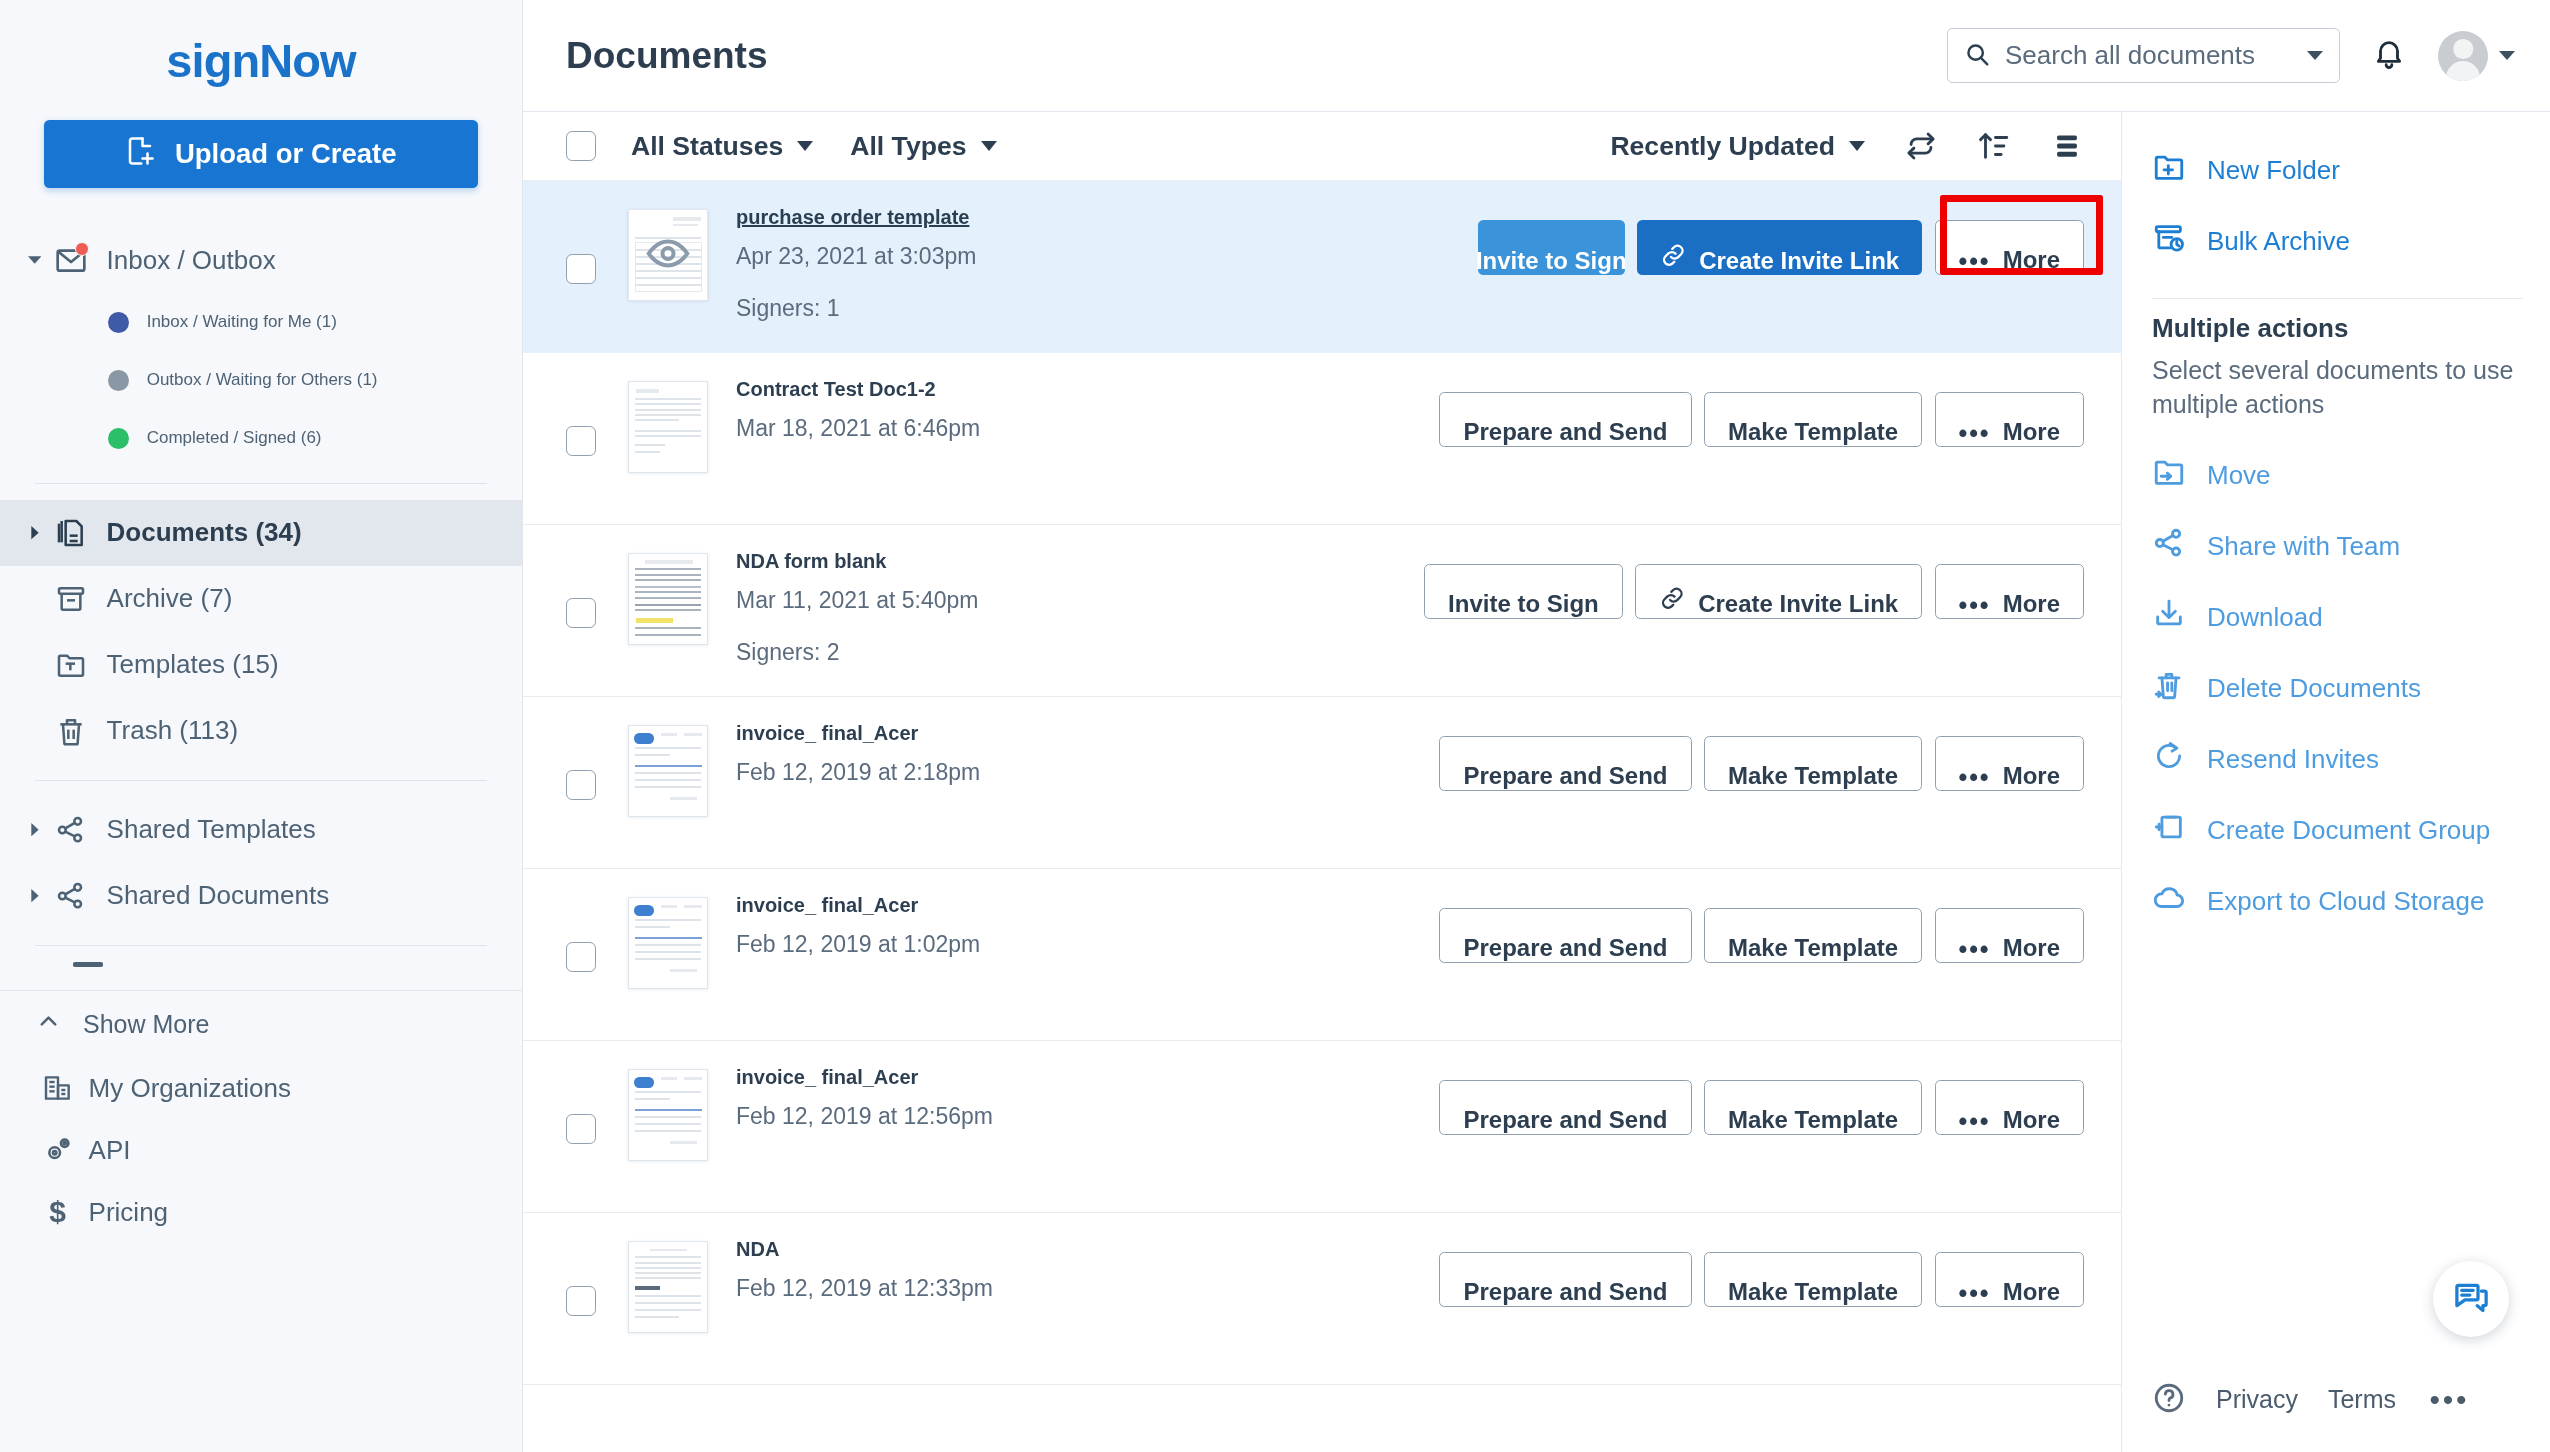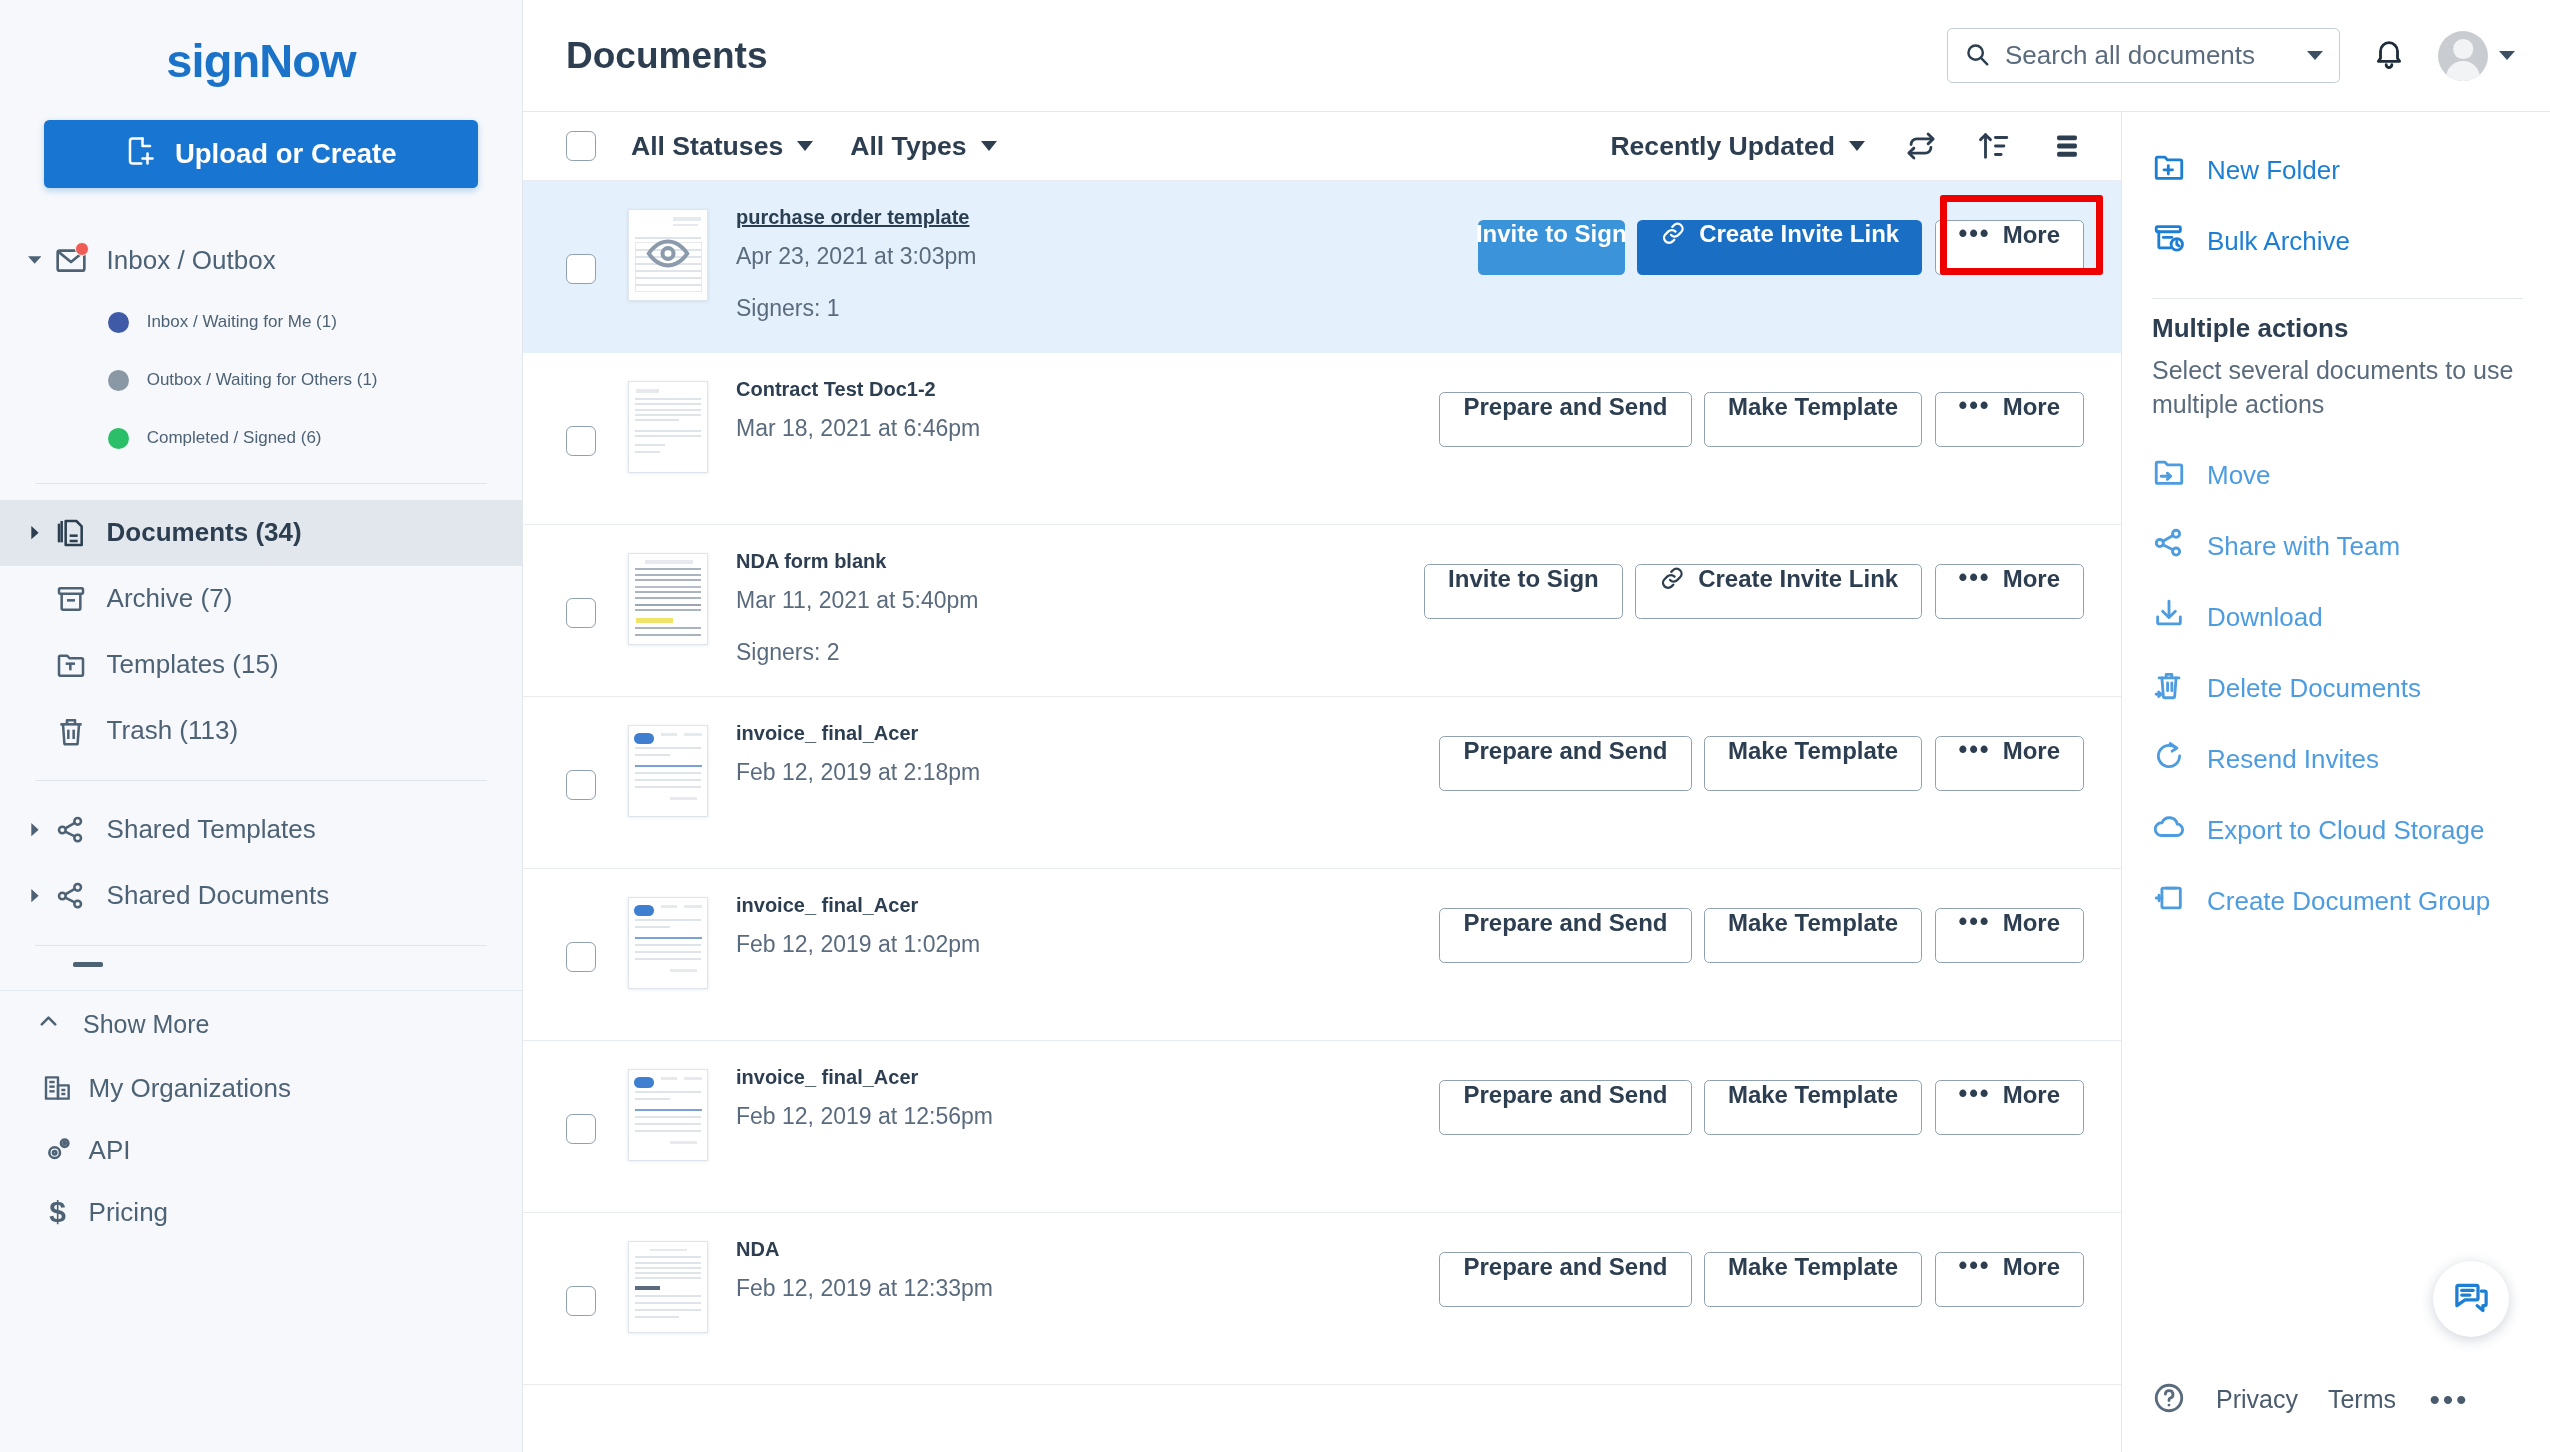--- a/index.html
+++ b/index.html
@@ -143,21 +143,21 @@
   .thumb .eye { position: absolute; left: 50%; top: 50%; transform: translate(-50%,-50%); color: #8b9bab; }
   .thumb .eye svg { width: 44px; height: 44px; }
   .thumb .bluebar { position: absolute; left: 5.3px; top: 7px; width: 19.5px; height: 10.6px; border-radius: 5.3px; background: #3e7fd0; }
   .docinfo { margin-left: 28px; flex: 1 1 auto; min-width: 0; padding-top: 5.3px; }
   .docname { font-size: 20px; font-weight: 700; color: #2c3e50; display: inline-block; }
   .docname.link { color: #2b3f52; text-decoration: underline; cursor: pointer; }
   .docdate { font-size: 23px; color: #5a6b7d; margin-top: 14px; }
   .signers { font-size: 23px; color: #5a6b7d; margin-top: 25px; }
   .rowbtns { display: flex; align-items: center; gap: 12.4px; margin-top: 19.5px; flex: 0 0 auto; }
   .btn {
-    height: 55px; border-radius: 5.3px; display: flex; align-items: flex-start; justify-content: center;
+    height: 55px; border-radius: 5.3px; display: flex; align-items: flex-end; justify-content: center;
     gap: 12.4px; font-size: 24px; font-weight: 700; padding: 0 23px; cursor: pointer; white-space: nowrap;
   }
   .btn.outline { border: 0.9px solid #8fa0b0; background: #fff; color: #2c3e50; }
   .btn.primary { background: #3b94d9; color: #fff; border: none; }
   .btn.solid { background: #1a6fc4; color: #fff; border: none; }
   .btn svg { width: 26.6px; height: 26.6px; }
   .btn .dots { letter-spacing: 1.8px; font-size: 25px; line-height: 1; }
   .highlight-box {
     position: absolute; border: 7px solid #ee0000; background: transparent;
     pointer-events: none; border-radius: 2.7px;
@@ -799,35 +799,35 @@
               <svg viewBox="0 0 24 24" fill="none" stroke="#4d9ce0" stroke-width="2" stroke-linejoin="round" stroke-linecap="round">
                 <path d="M19.5 12a7.5 7.5 0 1 1-2.6-5.7"></path>
                   <polyline points="12.8,3.2 17.6,6.4 14.2,8.6"></polyline>
               </svg>
             </span>
             <span>Resend Invites</span>
           </div>
           <div class="rp-link light">
             <span>
               <svg viewBox="0 0 24 24" fill="none" stroke="#4d9ce0" stroke-width="2" stroke-linejoin="round" stroke-linecap="round">
-                <path d="M6.5 18h11a4 4 0 0 0 .3-8 5.6 5.6 0 0 0-10.7-1A3.7 3.7 0 0 0 6.5 18z"></path>
-              </svg>
-            </span>
-            <span>Export to Cloud Storage</span>
-          </div>
-          <div class="rp-link light">
-            <span>
-              <svg viewBox="0 0 24 24" fill="none" stroke="#4d9ce0" stroke-width="2" stroke-linejoin="round" stroke-linecap="round">
                 <rect x="7" y="5" width="13" height="14" rx="1"></rect>
                   <line x1="10" y1="5" x2="17" y2="5"></line>
                 <line x1="3" y1="12" x2="7" y2="12"></line>
                   <line x1="5" y1="10" x2="5" y2="14"></line>
               </svg>
             </span>
             <span>Create Document Group</span>
+          </div>
+          <div class="rp-link light">
+            <span>
+              <svg viewBox="0 0 24 24" fill="none" stroke="#4d9ce0" stroke-width="2" stroke-linejoin="round" stroke-linecap="round">
+                <path d="M6.5 18h11a4 4 0 0 0 .3-8 5.6 5.6 0 0 0-10.7-1A3.7 3.7 0 0 0 6.5 18z"></path>
+              </svg>
+            </span>
+            <span>Export to Cloud Storage</span>
           </div>
         </div>
 
         <div class="chat-fab">
           <span>
             <svg viewBox="0 0 24 24" fill="none" stroke="#1d7fd4" stroke-width="2" stroke-linejoin="round" stroke-linecap="round">
               <path d="M3 5.5a1 1 0 0 1 1-1h11a1 1 0 0 1 1 1v7a1 1 0 0 1-1 1H8l-5 3.5z"></path>
               <path d="M18 8h2a1 1 0 0 1 1 1v7a1 1 0 0 1-1 1h-1v3l-3.5-3"></path>
               <line x1="6" y1="7.6" x2="13" y2="7.6"></line>
                 <line x1="6" y1="10.5" x2="11" y2="10.5"></line>

